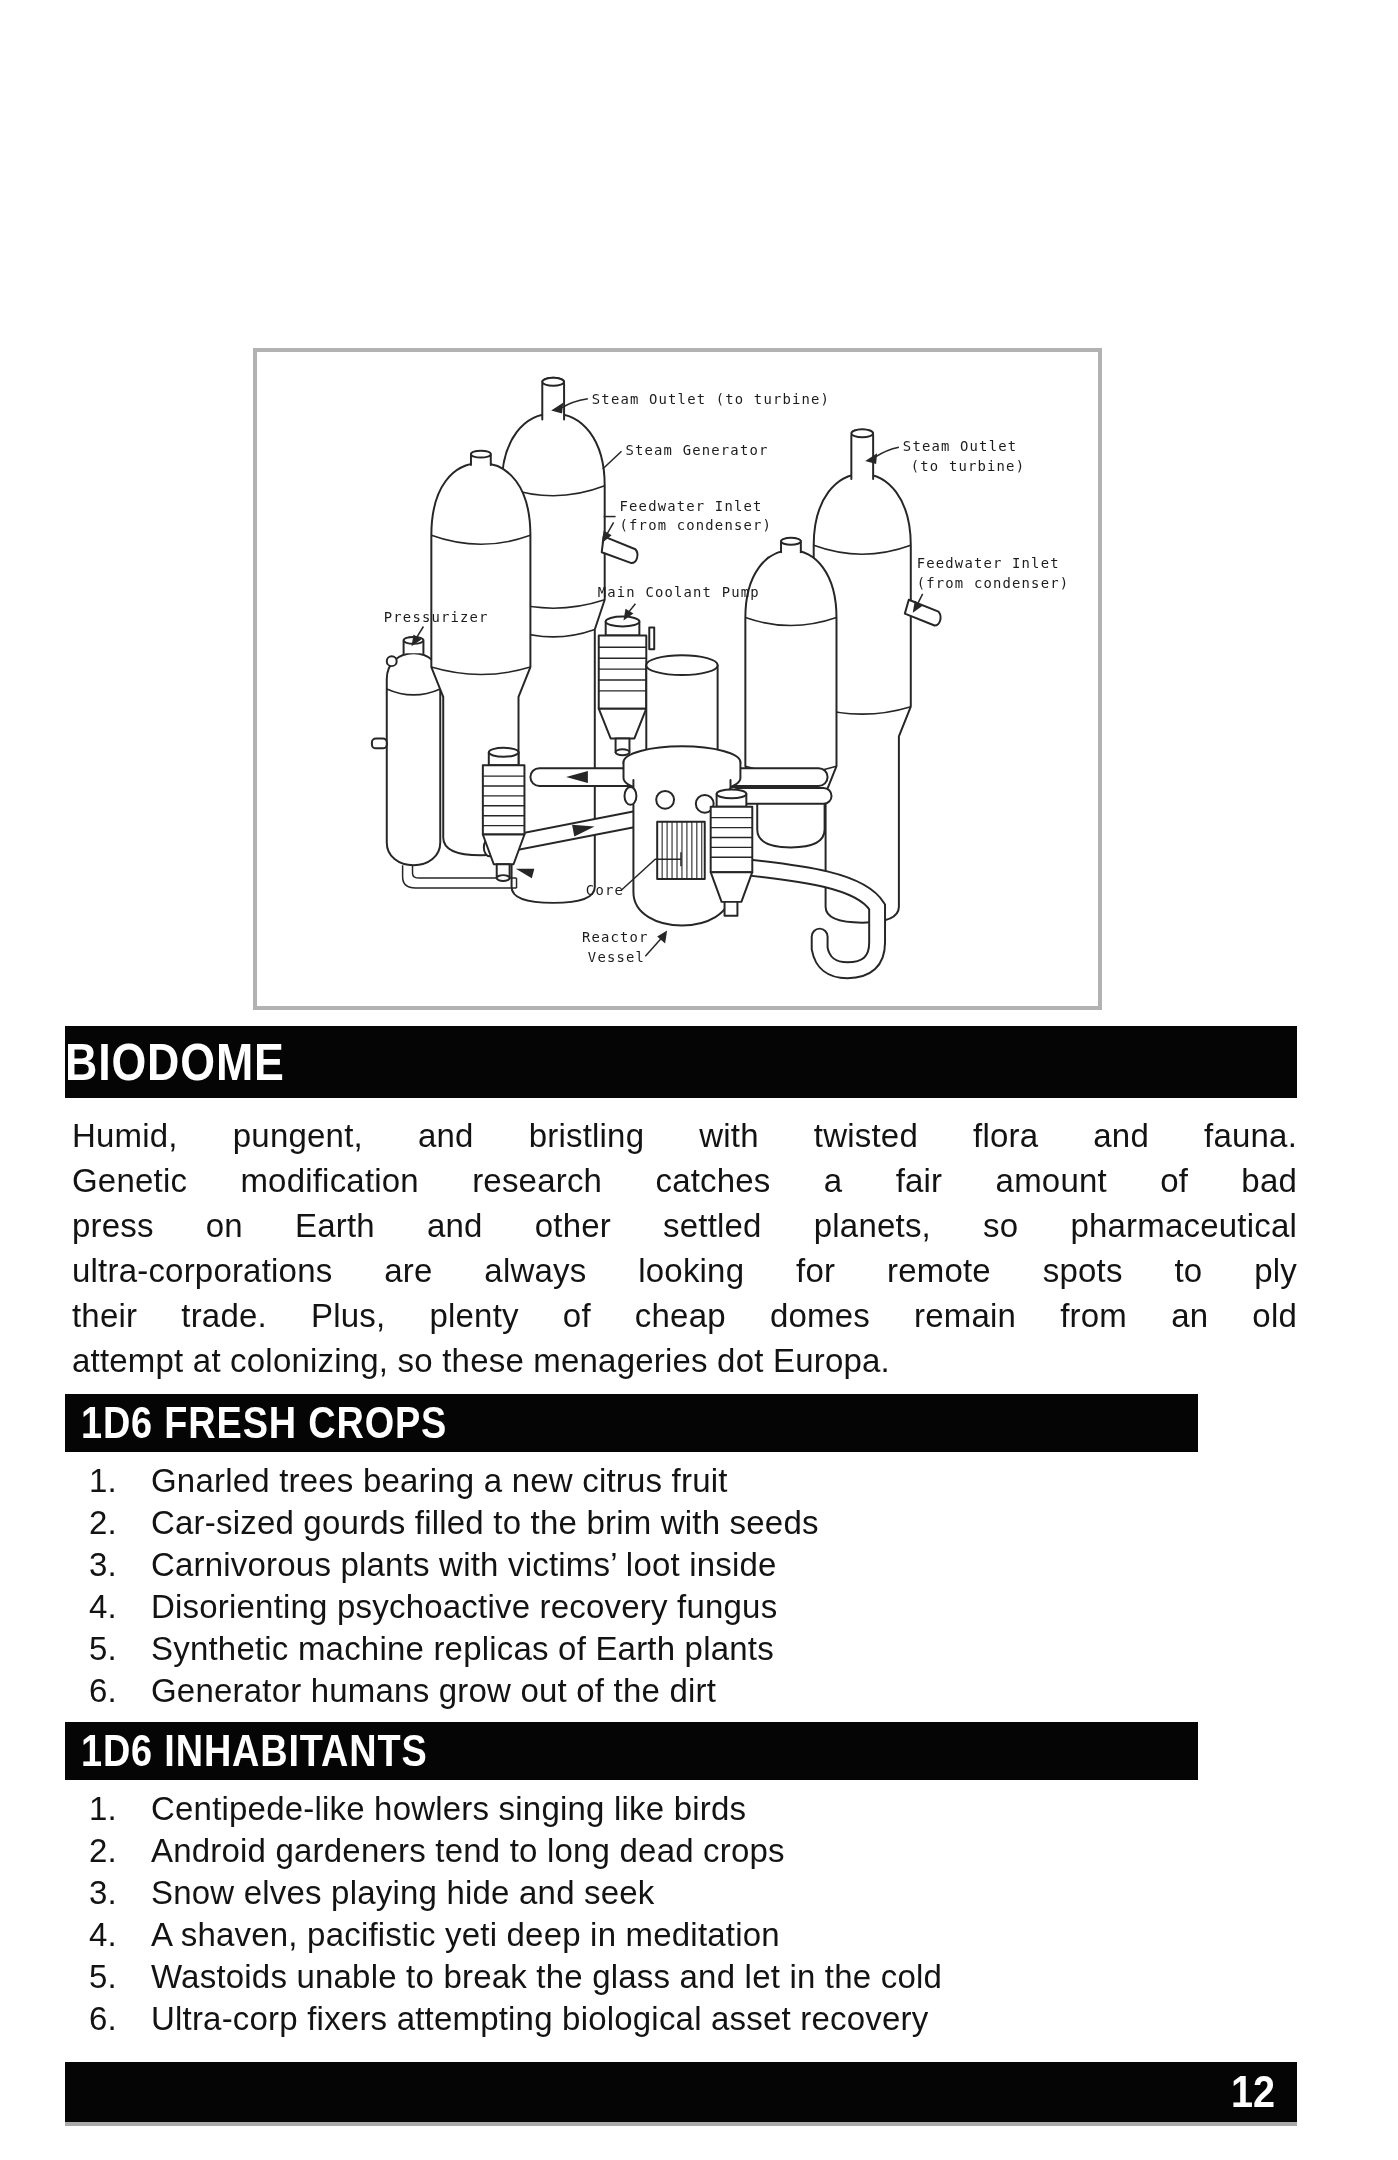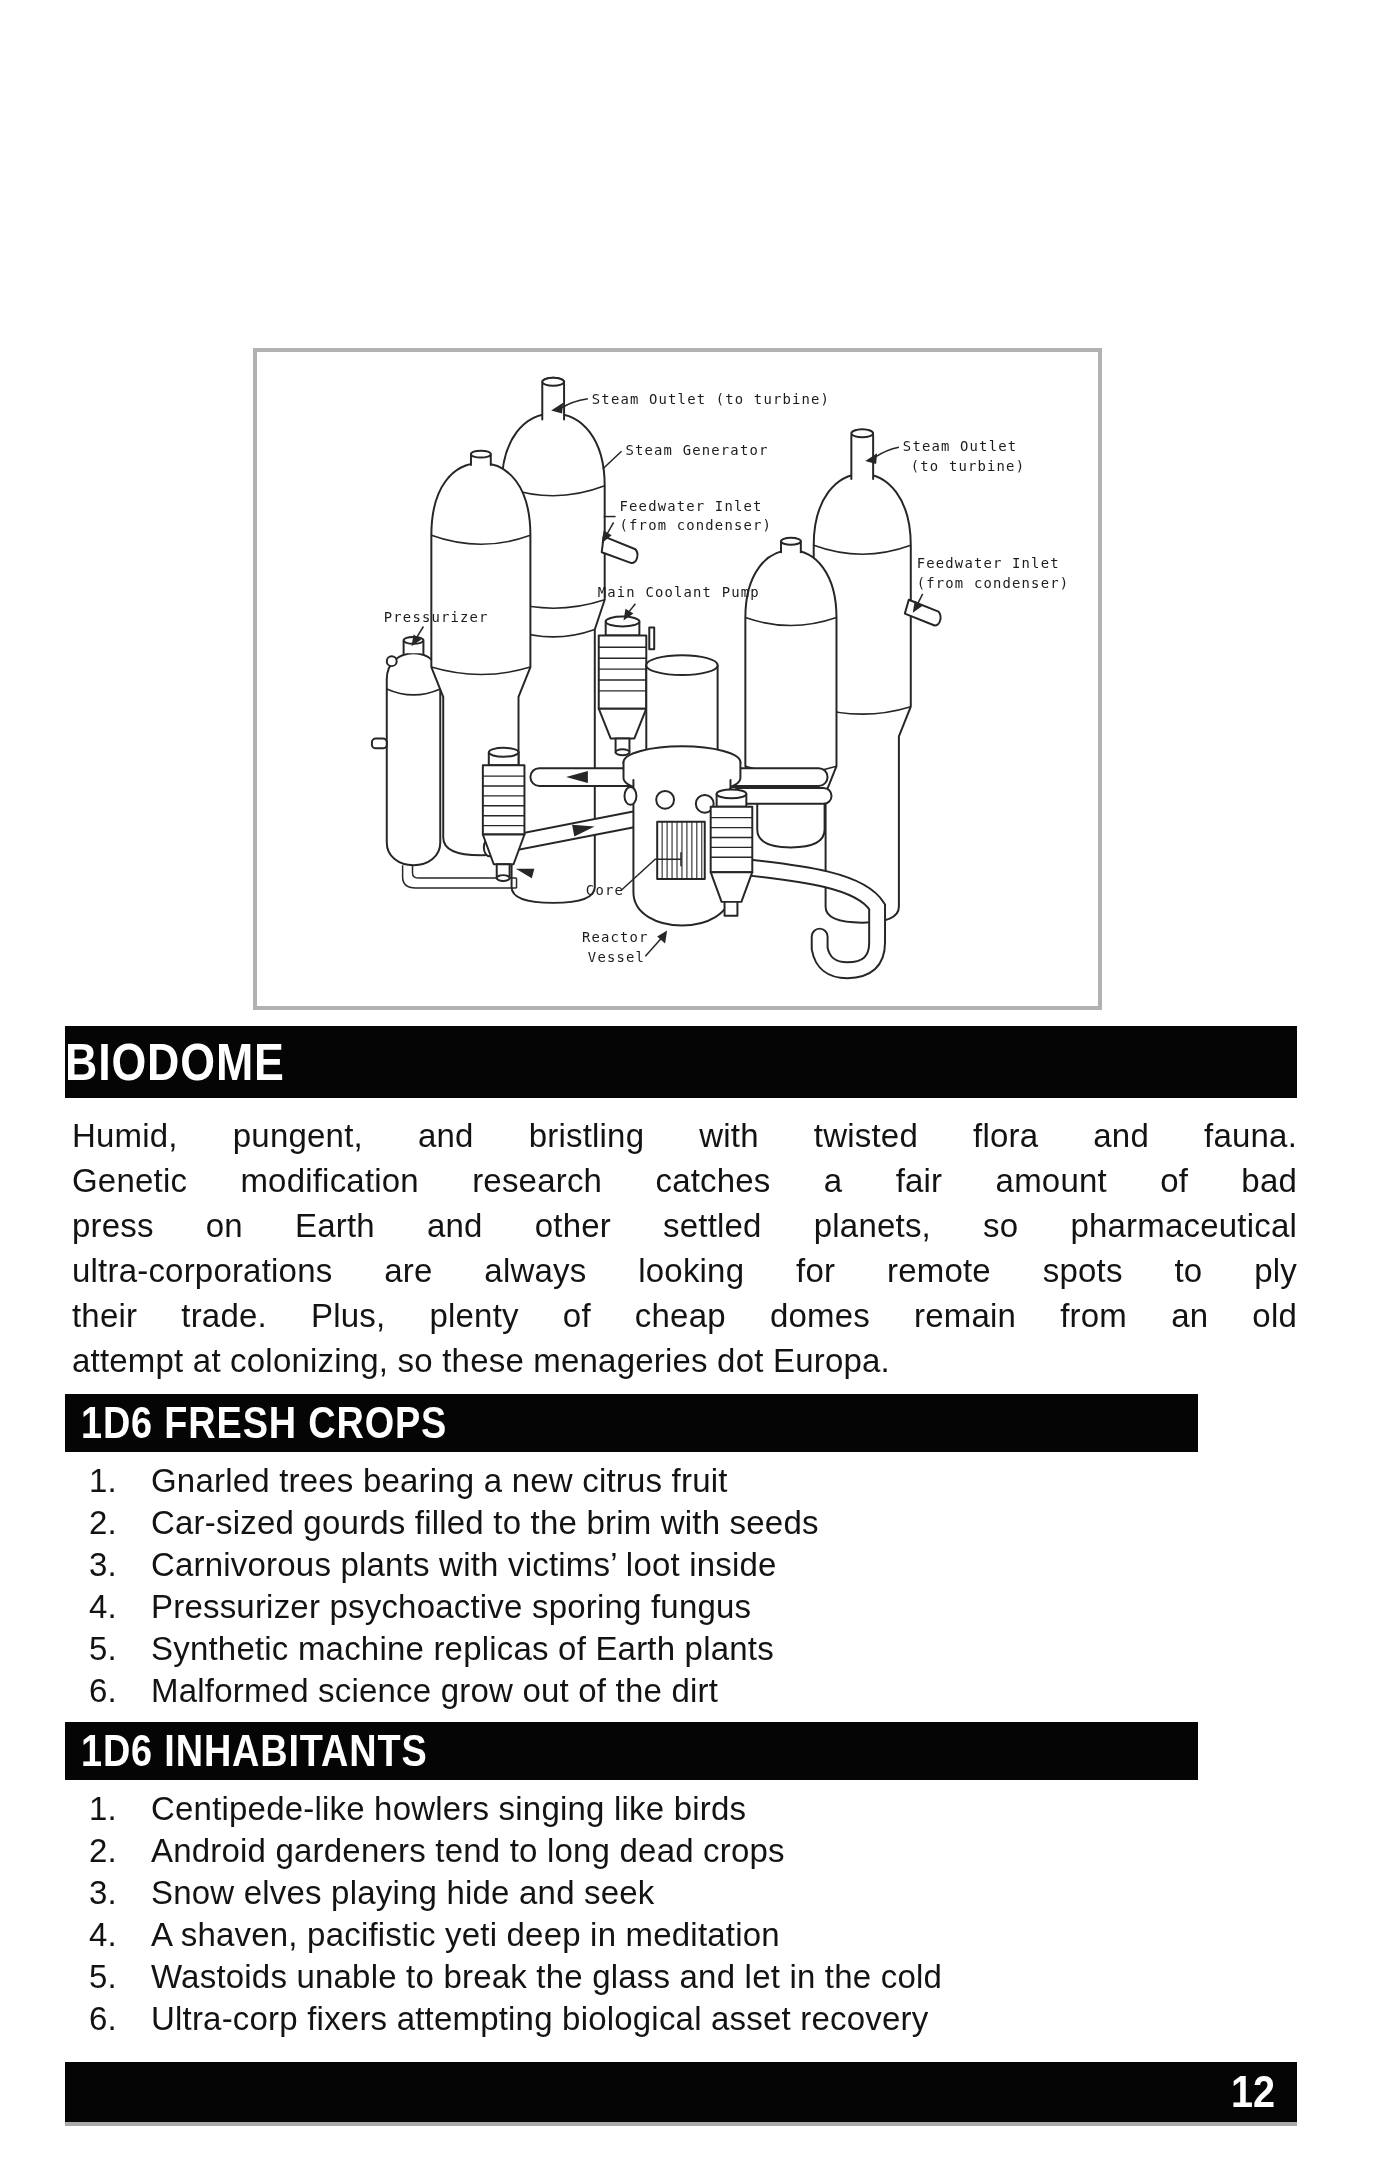--- a/index.html
+++ b/index.html
@@ -271,29 +271,29 @@
       <li>
         <span class="num">2.</span>
         <span class="txt">Car-sized gourds filled to the brim with seeds</span>
       </li>
       <li>
         <span class="num">3.</span>
         <span class="txt">Carnivorous plants with victims’ loot inside</span>
       </li>
       <li>
         <span class="num">4.</span>
-        <span class="txt">Pressurizer psychoactive sporing fungus</span>
+        <span class="txt">Disorienting psychoactive recovery fungus</span>
       </li>
       <li>
         <span class="num">5.</span>
         <span class="txt">Synthetic machine replicas of Earth plants</span>
       </li>
       <li>
         <span class="num">6.</span>
-        <span class="txt">Malformed science grow out of the dirt</span>
+        <span class="txt">Generator humans grow out of the dirt</span>
       </li>
     </ol>
 
   <div class="bar bar-small bar-inhab">
     <span class="bartext">1D6 INHABITANTS</span>
   </div>
   <ol class="dlist list-inhab">
       <li>
         <span class="num">1.</span>
         <span class="txt">Centipede-like howlers singing like birds</span>

